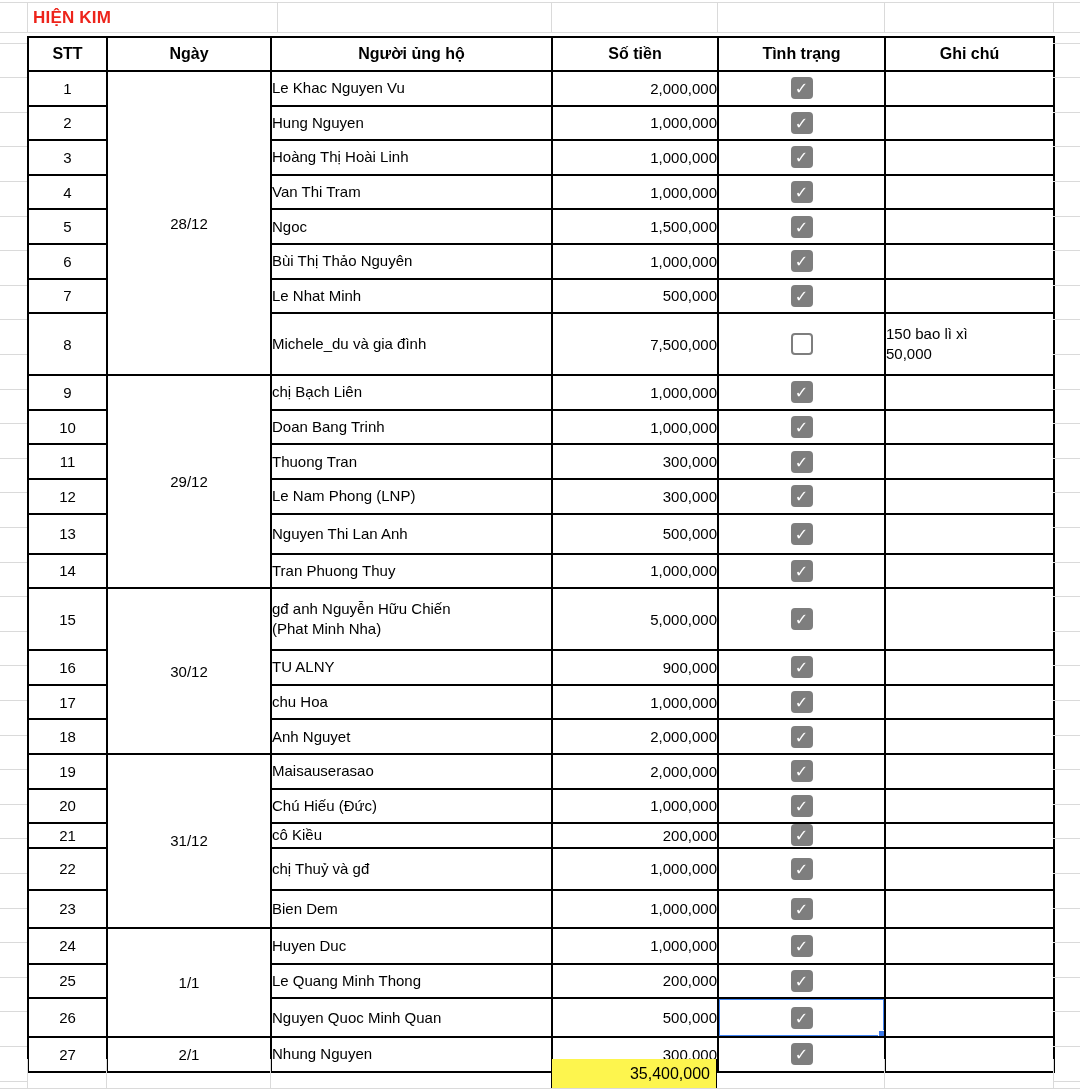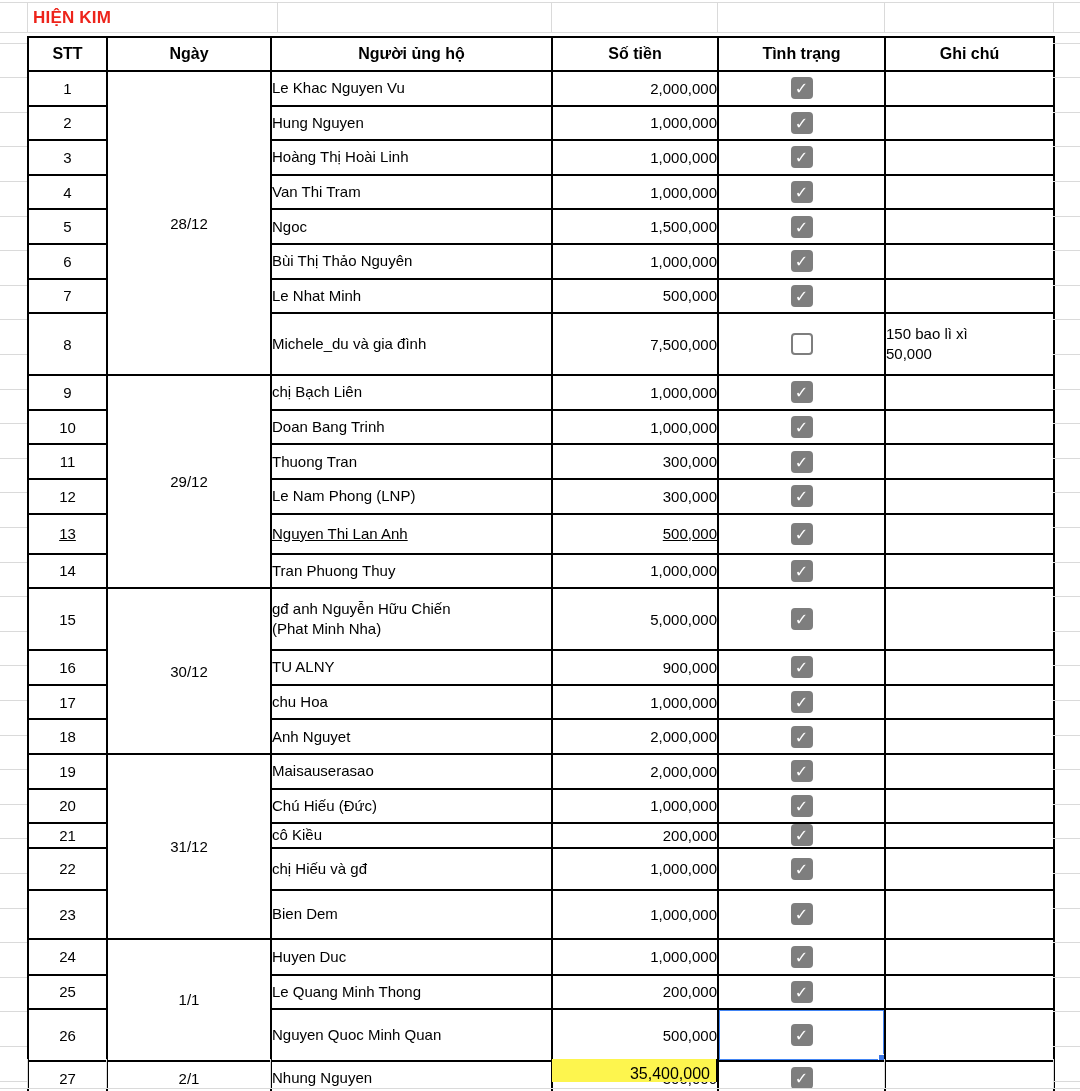--- a/index.html
+++ b/index.html
@@ -38,21 +38,21 @@
   .checkbox.checked{background:var(--cbgray);border-color:var(--cbgray);}
   .sel{
     position:absolute;left:-1px;top:-1px;right:-1px;bottom:-1px;
     border:2.5px solid var(--blue);pointer-events:auto;z-index:3;
   }
   .sel .handle{
     position:absolute;right:-7px;bottom:-7px;width:10px;height:10px;
     background:var(--bluedark);border:1.5px solid #fff;
   }
   #total-cell{
-    position:absolute;left:551px;top:1059px;width:166px;height:23px;box-sizing:border-box;
+    position:absolute;left:551px;top:1059px;width:166px;height:29px;box-sizing:border-box;
     background:var(--yellow);border-left:1.5px solid #000;border-right:1.5px solid #000;
     font-size:16px;text-align:right;line-height:29px;padding-right:6px;
   }
 </style>
 </head>
 <body style="--red: #ed241b; --cbgray: #7e7e7e; --blue: #4285f4; --bluedark: #3c78e8; --yellow: #fdf54e; --grid: #dadada;">
 
 <div id="sheet-title">HIỆN KIM</div>
 
 <table id="donation-table">
@@ -155,21 +155,21 @@
         <td class="status"><span class="checkbox checked">✓</span></td>
         <td class="note"></td>
       </tr>
       <tr style="height: 34.6px;">
         <td class="stt">12</td>
         <td class="name">Le Nam Phong (LNP)</td>
         <td class="amount">300,000</td>
         <td class="status"><span class="checkbox checked">✓</span></td>
         <td class="note"></td>
       </tr>
-      <tr style="height: 40px; text-decoration: underline;">
+      <tr style="height: 40px;">
         <td class="stt">13</td>
         <td class="name">Nguyen Thi Lan Anh</td>
         <td class="amount">500,000</td>
         <td class="status"><span class="checkbox checked">✓</span></td>
         <td class="note"></td>
       </tr>
       <tr style="height: 34.6px;">
         <td class="stt">14</td>
         <td class="name">Tran Phuong Thuy</td>
         <td class="amount">1,000,000</td>
@@ -223,26 +223,26 @@
       </tr>
       <tr style="height: 25px;">
         <td class="stt">21</td>
         <td class="name">cô Kiều</td>
         <td class="amount">200,000</td>
         <td class="status"><span class="checkbox checked">✓</span></td>
         <td class="note"></td>
       </tr>
       <tr style="height: 42px;">
         <td class="stt">22</td>
-        <td class="name">chị Hiếu và gđ</td>
-        <td class="amount">1,000,000</td>
-        <td class="status"><span class="checkbox checked">✓</span></td>
-        <td class="note"></td>
-      </tr>
-      <tr style="height: 49px;">
+        <td class="name">chị Thuỷ và gđ</td>
+        <td class="amount">1,000,000</td>
+        <td class="status"><span class="checkbox checked">✓</span></td>
+        <td class="note"></td>
+      </tr>
+      <tr style="height: 38px;">
         <td class="stt">23</td>
         <td class="name">Bien Dem</td>
         <td class="amount">1,000,000</td>
         <td class="status"><span class="checkbox checked">✓</span></td>
         <td class="note"></td>
       </tr>
       <tr style="height: 36px;">
         <td class="stt">24</td>
         <td class="date" rowspan="3">1/1</td>
         <td class="name">Huyen Duc</td>
@@ -250,21 +250,21 @@
         <td class="status"><span class="checkbox checked">✓</span></td>
         <td class="note"></td>
       </tr>
       <tr style="height: 34.6px;">
         <td class="stt">25</td>
         <td class="name">Le Quang Minh Thong</td>
         <td class="amount">200,000</td>
         <td class="status"><span class="checkbox checked">✓</span></td>
         <td class="note"></td>
       </tr>
-      <tr style="height: 52px;">
+      <tr style="height: 39px;">
         <td class="stt">26</td>
         <td class="name">Nguyen Quoc Minh Quan</td>
         <td class="amount">500,000</td>
         <td class="status" style="position: relative;"><span class="checkbox checked">✓</span><div class="sel">
             <div class="handle"></div>
           </div></td>
         <td class="note"></td>
       </tr>
       <tr style="height: 34.6px;">
         <td class="stt">27</td>

